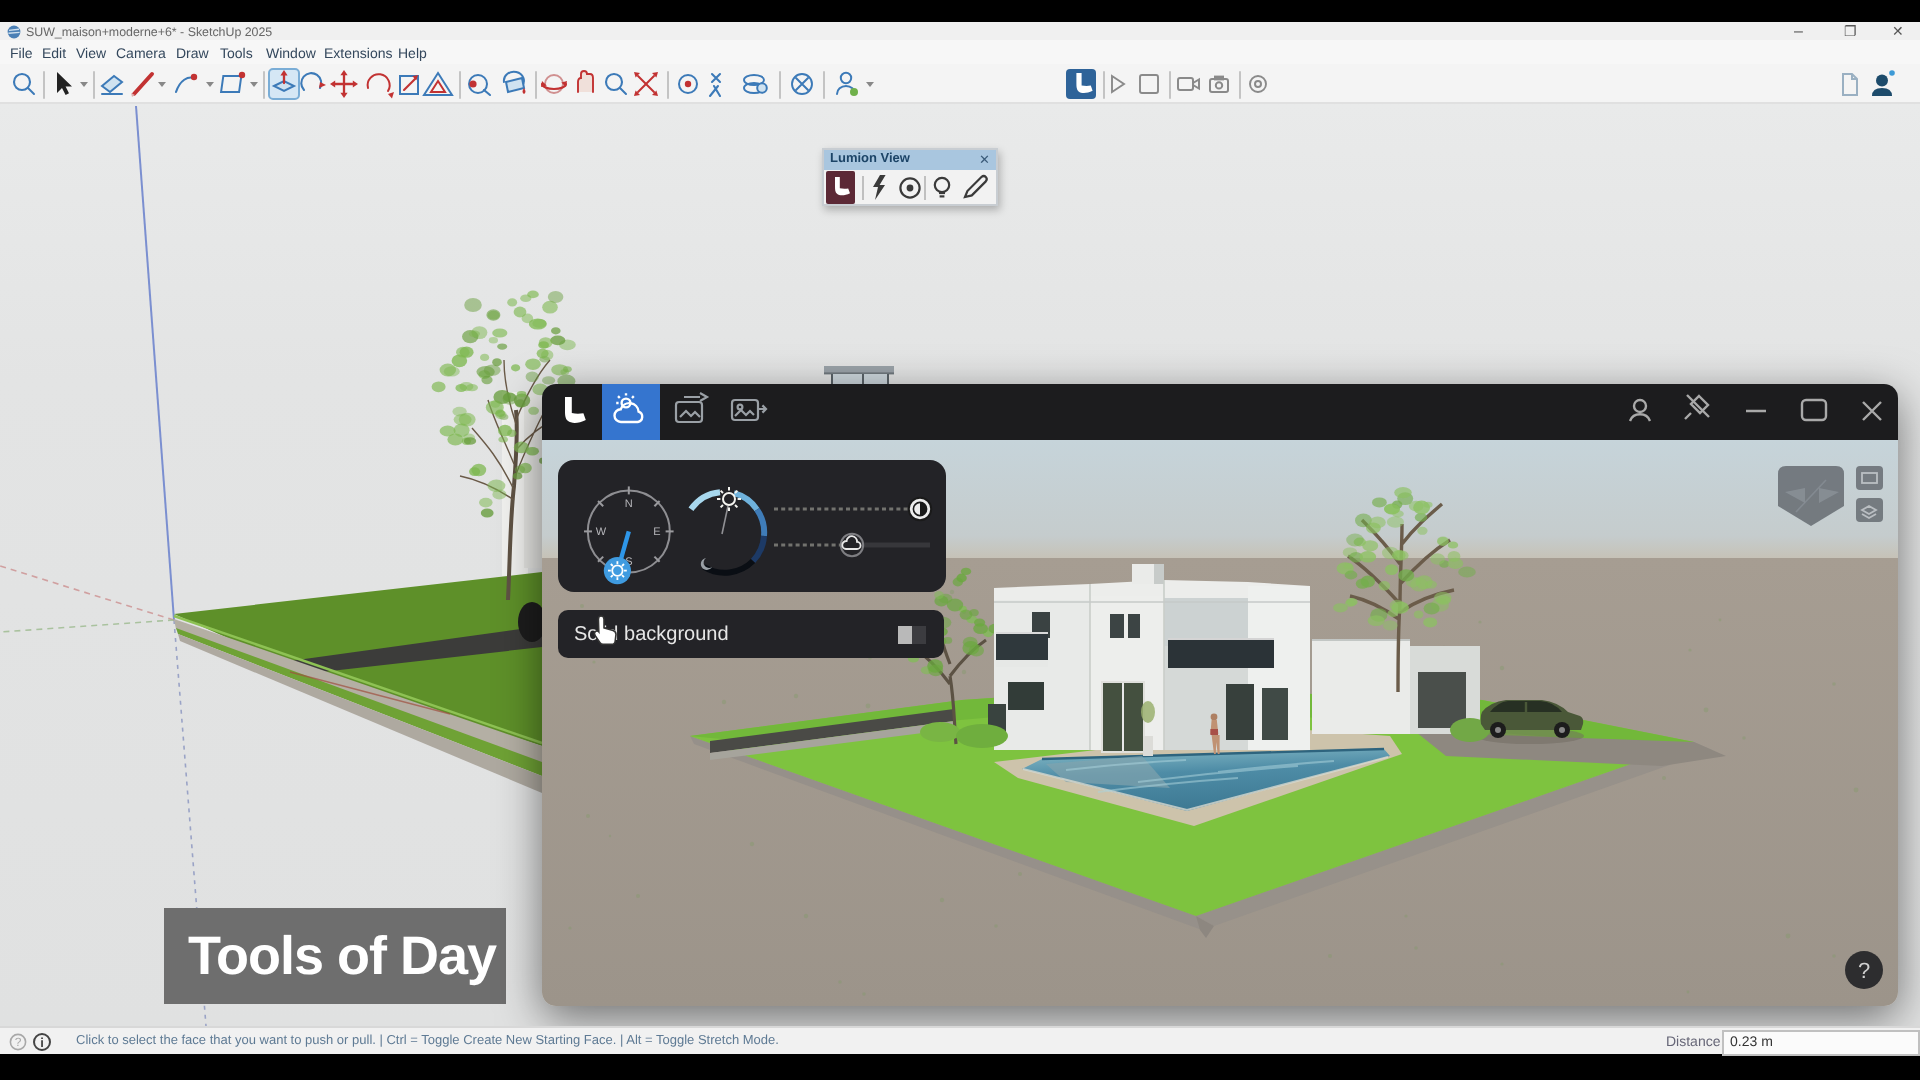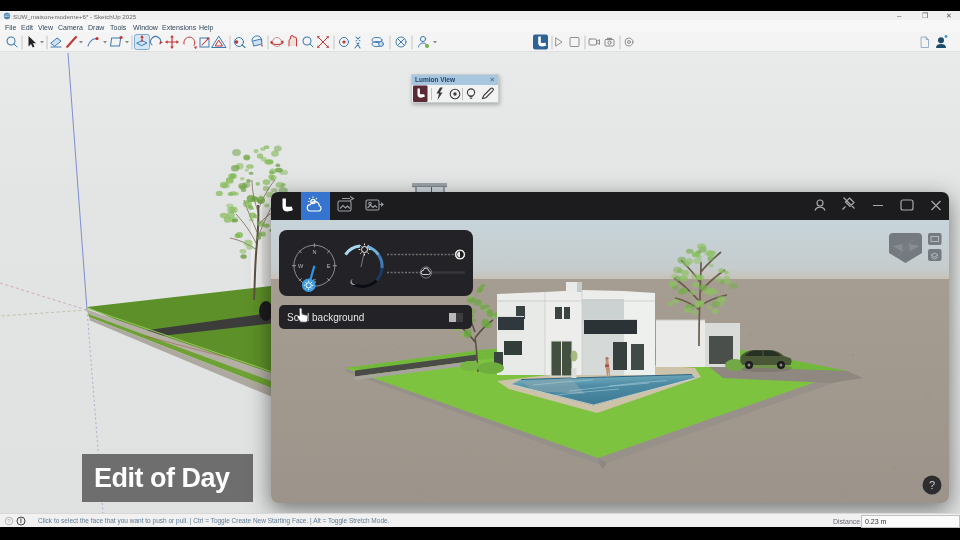--- a/index.html
+++ b/index.html
@@ -309,21 +309,21 @@
           <ellipse cx="271.7" cy="230.4" rx="2.2" ry="1.6" fill="#699e3e" opacity="0.74"></ellipse>
           <ellipse cx="279.4" cy="201.7" rx="2.7" ry="2.3" fill="#7db84f" opacity="0.52"></ellipse>
           <ellipse cx="275.7" cy="204.2" rx="4.5" ry="2.8" fill="#7db84f" opacity="0.74"></ellipse>
           <ellipse cx="284.6" cy="206.0" rx="2.8" ry="2.3" fill="#7db84f" opacity="0.62"></ellipse>
         </g>
       </g>
     </svg>
   </div>
 
   <div class="abs" style="left:82px;top:454px;width:171px;height:48px;background:#6e6e6e;">
-    <div style="position:absolute;left:12px;top:9px;font-size:27px;font-weight:bold;color:#fff;letter-spacing:-0.5px;white-space:nowrap;">Edit of Day</div>
+    <div style="position:absolute;left:12px;top:9px;font-size:27px;font-weight:bold;color:#fff;letter-spacing:-0.5px;white-space:nowrap;">Tools of Day</div>
   </div>
 
   <div class="abs" id="minitb" style="left:411px;top:74px;width:88px;height:29px;background:#f2f2f2;border:1px solid #c8cdd2;box-sizing:border-box;box-shadow:1px 2px 4px rgba(0,0,0,0.25);">
     <div style="position:absolute;left:0;top:0;width:100%;height:10px;background:#a9c6df;">
       <span style="position:absolute;left:3px;top:1px;font-size:6.5px;font-weight:bold;color:#1c4467;">Lumion View</span>
       <span style="position:absolute;right:3px;top:0.5px;font-size:6.5px;color:#3a5a78;">✕</span>
     </div>
     <svg style="position:absolute;left:0;top:10px;" width="86" height="18">
       <rect x="1" y="0.5" width="14.5" height="16.5" rx="1" fill="#5c2936"></rect>
       <path d="M5.5,3.5 l2.4,0 l0,5.6 c1.4,0.3 2.8,0.3 4.2,0.1 l0.9,2.4 c-2.6,1.3 -5.2,1.4 -6.5,0.3 c-0.9,-0.8 -1,-2.1 -1,-3.7 z" fill="#fff"></path>

